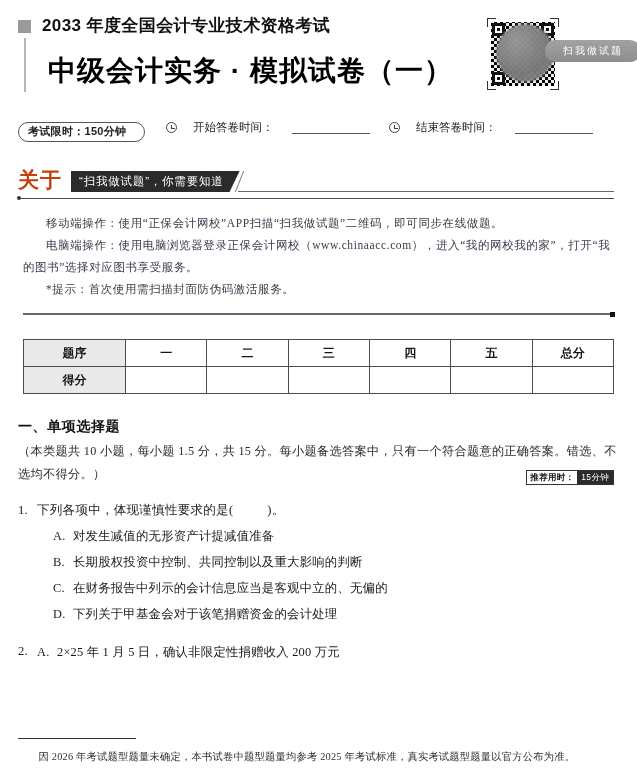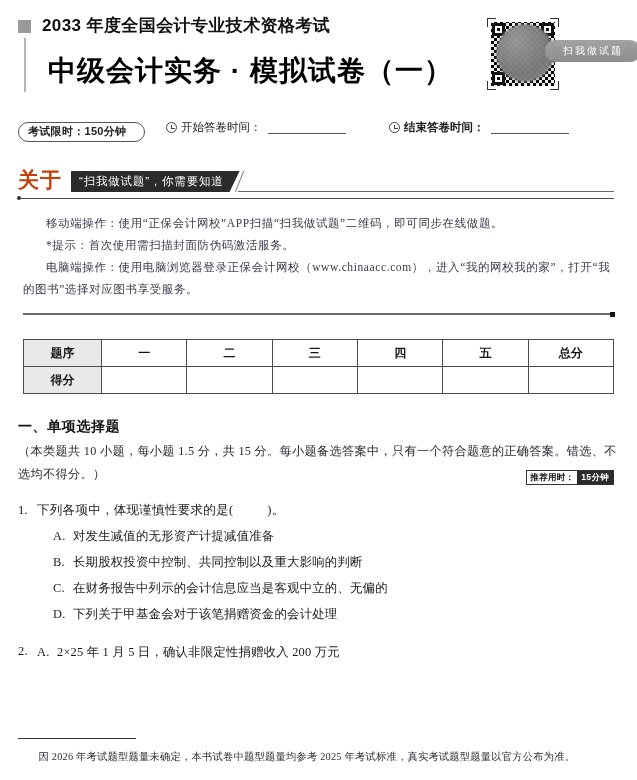--- a/index.html
+++ b/index.html
@@ -176,28 +176,28 @@
     color: #222;
     letter-spacing: 0.3px;
     white-space: nowrap;
     font-family: "Liberation Sans", "DejaVu Sans", sans-serif;
   }
   .time-field {
     position: absolute;
     top: 2px;
     display: flex;
     align-items: center;
-    gap: 4px;
+    gap: 16px;
     font-family: "Liberation Sans", "DejaVu Sans", sans-serif;
     font-size: 11.5px;
     color: #1a1a1a;
     white-space: nowrap;
   }
   .tf-start { left: 166px; }
-  .tf-end   { left: 389px; font-weight: bold; }
+  .tf-end   { left: 389px; }
   .clock-icon {
     width: 11px; height: 11px;
     border: 1px solid #444;
     border-radius: 50%;
     position: relative;
     flex: 0 0 auto;
   }
   .clock-icon::before {
     content:"";
     position: absolute;
@@ -323,21 +323,21 @@
     height: 27px;
     text-align: center;
     vertical-align: middle;
     font-family: "Liberation Sans", "DejaVu Sans", sans-serif;
     font-size: 12px;
     font-weight: bold;
     color: #151515;
   }
   .score-table td.rowhead {
     background: #e9e9e9;
-    width: 78px;
+    width: 102px;
     margin-top: 45px;
   }
   .score-table td.blank { background: #fff; }
 
   
   .section {
     margin: 24px 18px 0 18px;
   }
   .section-title {
     font-family: "Liberation Sans", "DejaVu Sans", sans-serif;
@@ -372,21 +372,21 @@
     padding: 0 3px;
     color: #111;
     background: #fff;
     font-weight: bold;
     white-space: nowrap;
   }
   .time-badge .tb-value {
     padding: 0 4px;
     background: #2b2b2b;
     color: #fff;
-    font-weight: bold;
+    font-weight: normal;
     white-space: nowrap;
   }
 
   
   .questions {
     margin: 12px 18px 0 18px;
     font-family: "Liberation Serif", "DejaVu Serif", serif;
     color: #1a1a22;
   }
   .q {
@@ -495,22 +495,22 @@
     <div class="about-title">关于</div>
     <div class="about-banner">“扫我做试题”，你需要知道</div>
     <div class="about-banner-edge"></div>
     <div class="about-hline"></div>
     <div class="about-dot-l"></div>
     <div class="about-underline"></div>
   </div>
 
   <div class="info">
     <p>移动端操作：使用“正保会计网校”APP扫描“扫我做试题”二维码，即可同步在线做题。</p>
+    <p>电脑端操作：使用电脑浏览器登录正保会计网校（www.chinaacc.com），进入“我的网校我的家”，打开“我的图书”选择对应图书享受服务。</p>
     <p>*提示：首次使用需扫描封面防伪码激活服务。</p>
-    <p>电脑端操作：使用电脑浏览器登录正保会计网校（www.chinaacc.com），进入“我的网校我的家”，打开“我的图书”选择对应图书享受服务。</p>
   </div>
 
   <div class="info-rule">
     <span class="info-rule-dot"></span>
   </div>
 
   <table class="score-table">
     <tbody>
       <tr>
         <td class="rowhead">题序</td>

